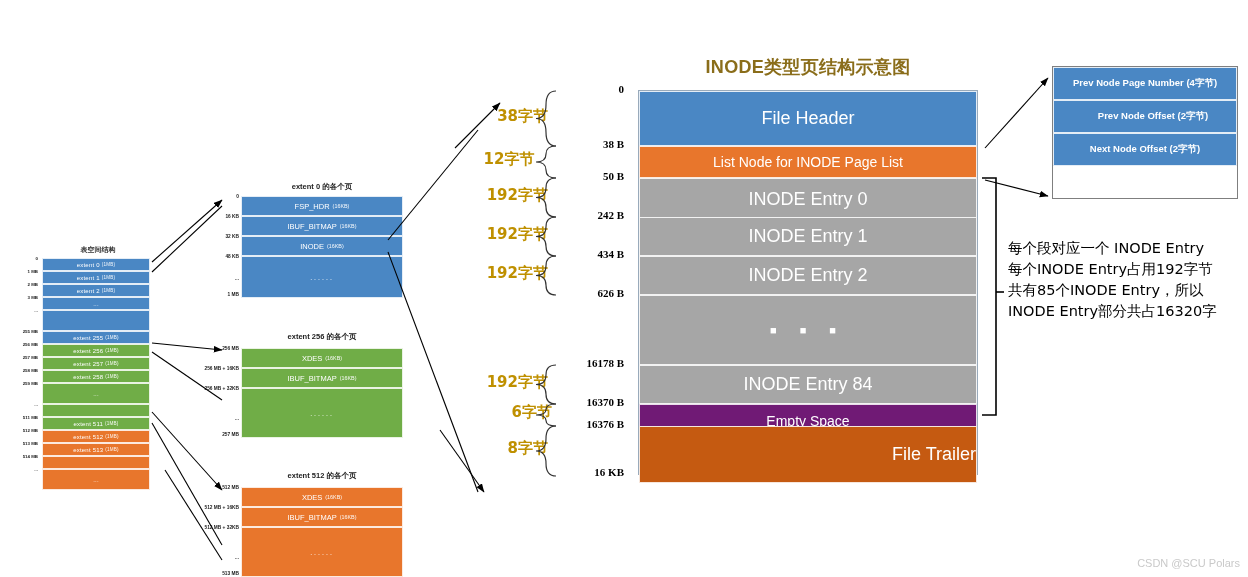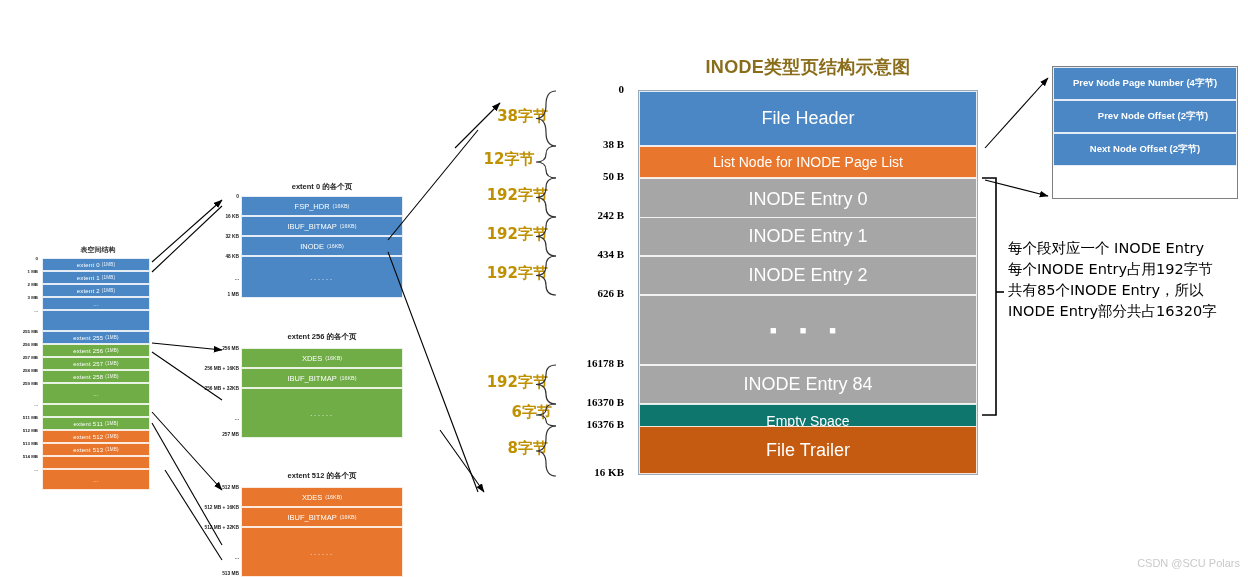--- a/index.html
+++ b/index.html
@@ -223,24 +223,24 @@
     </div>
     <div class="blk ip-row" style="top: 165px; height: 39px; background: rgb(166, 166, 166); font-size: 18px;">
       <span style="letter-spacing: 0px;">INODE Entry 2</span>
     </div>
     <div class="blk ip-row" style="top: 204px; height: 70px; background: rgb(166, 166, 166); font-size: 11px;">
       <span style="letter-spacing: 10px;">■  ■  ■</span>
     </div>
     <div class="blk ip-row" style="top: 274px; height: 39px; background: rgb(166, 166, 166); font-size: 18px;">
       <span style="letter-spacing: 0px;">INODE Entry 84</span>
     </div>
-    <div class="blk ip-row" style="top: 313px; height: 34px; background: #0f766e; font-size: 14px;">
+    <div class="blk ip-row" style="top: 313px; height: 34px; background: #701a75; font-size: 14px;">
       <span style="letter-spacing: 0px;">Empty Space</span>
     </div>
-    <div class="blk ip-row" style="top: 335px; height: 48px; background: rgb(197, 90, 17); font-size: 18px;">
+    <div class="blk ip-row" style="top: 335px; height: 57px; background: rgb(197, 90, 17); font-size: 18px; justify-content: flex-end;">
       <span style="letter-spacing: 0px;">File Trailer</span>
     </div>
   </div>
 <div id="inode-offsets">
     <div class="moff" style="left: 562px; top: 83px;">0</div>
     <div class="moff" style="left: 562px; top: 138px;">38 B</div>
     <div class="moff" style="left: 562px; top: 170px;">50 B</div>
     <div class="moff" style="left: 562px; top: 209px; text-align: right;">242 B</div>
     <div class="moff" style="left: 562px; top: 248px;">434 B</div>
     <div class="moff" style="left: 562px; top: 287px;">626 B</div>

